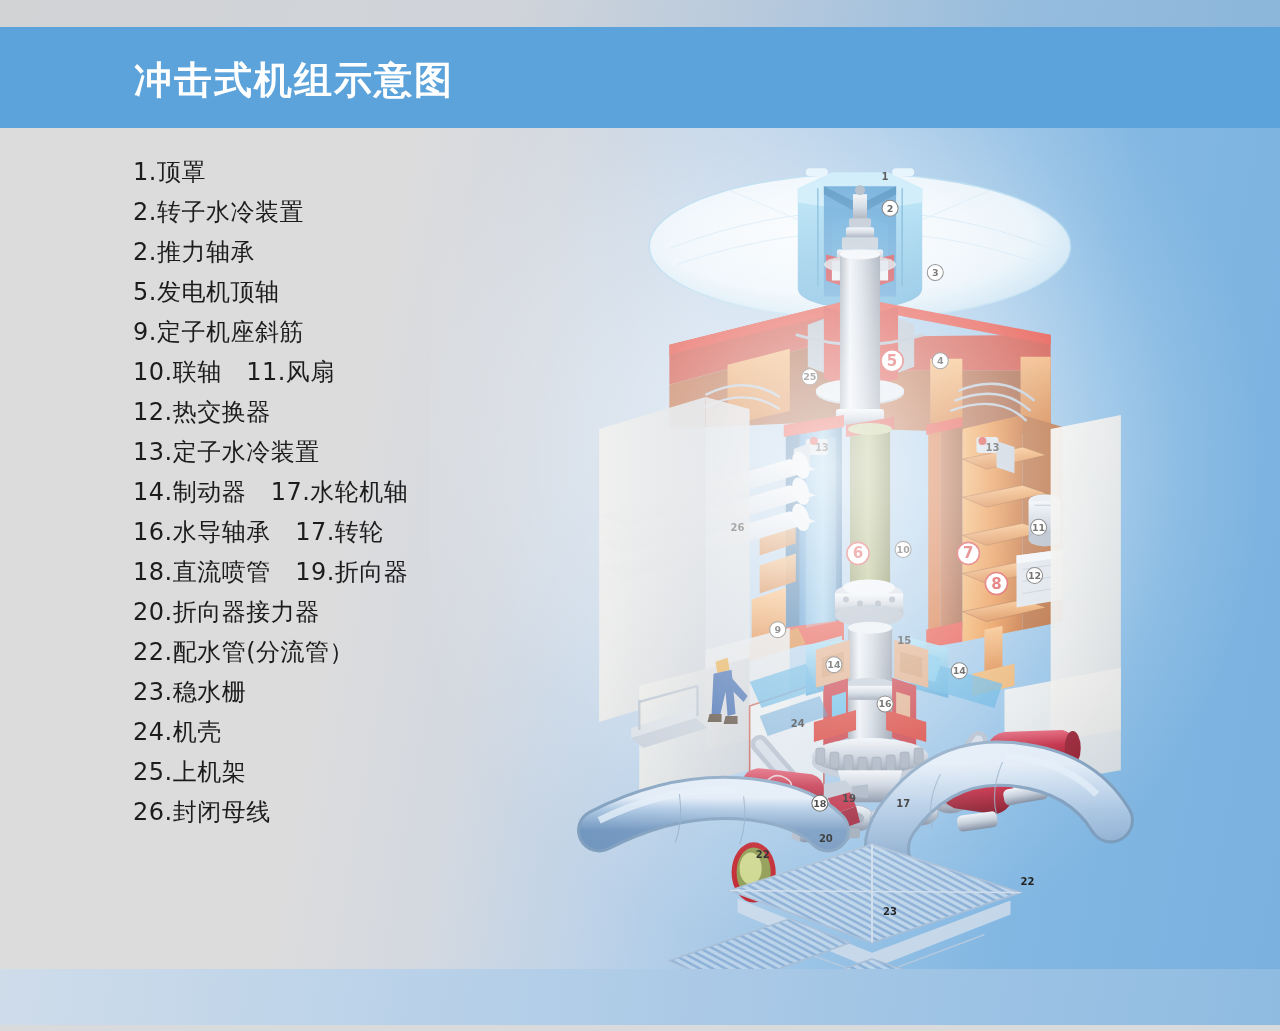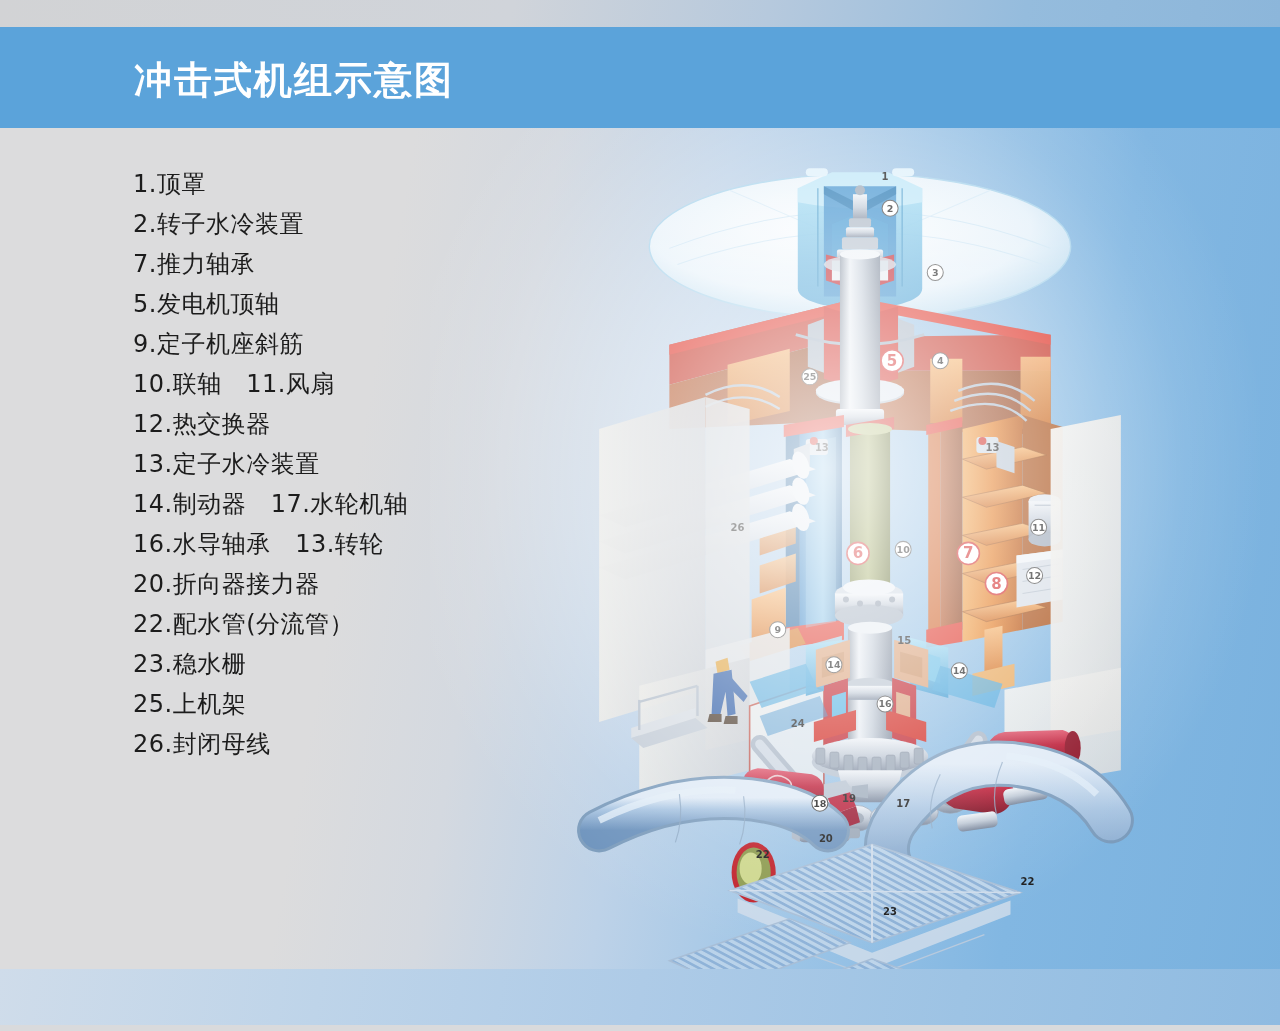--- a/index.html
+++ b/index.html
@@ -23,21 +23,21 @@
     pointer-events:none;}
 
   
   .banner{position:absolute;left:0;top:27px;width:1280px;height:101px;
     background:#5ba3da;}
   .banner-title{position:absolute;left:134px;top:58px;
     font-size:38px;font-weight:bold;color:#ffffff;letter-spacing:2px;
     line-height:44px;white-space:nowrap;}
 
   
-  .legend{position:absolute;left:133px;top:164px;width:400px;}
+  .legend{position:absolute;left:133px;top:152px;width:400px;}
   .legend-item{
     font-size:24px;line-height:40px;color:#1c1c1c;
     font-family:"DejaVu Sans","Liberation Sans",sans-serif;
     white-space:pre;letter-spacing:0.5px;}
 
   
   .illus{position:absolute;left:440px;top:128px;width:840px;height:903px;}
   .illus svg{display:block;width:100%;height:100%;}
   .cal{font-family:"DejaVu Sans","Liberation Sans",sans-serif;font-weight:bold;}
 </style>
@@ -583,28 +583,30 @@
 
   <div class="bg-botstrip"></div>
   <div class="bg-glow"></div>
 
   <div class="banner"></div>
   <div class="banner-title">冲击式机组示意图</div>
 
   <div class="legend">
       <div class="legend-item">1.顶罩</div>
       <div class="legend-item">2.转子水冷装置</div>
-      <div class="legend-item">7.推力轴承</div>
+      <div class="legend-item">2.推力轴承</div>
       <div class="legend-item">5.发电机顶轴</div>
       <div class="legend-item">9.定子机座斜筋</div>
       <div class="legend-item">10.联轴　11.风扇</div>
       <div class="legend-item">12.热交换器</div>
       <div class="legend-item">13.定子水冷装置</div>
       <div class="legend-item">14.制动器　17.水轮机轴</div>
-      <div class="legend-item">16.水导轴承　13.转轮</div>
+      <div class="legend-item">16.水导轴承　17.转轮</div>
+      <div class="legend-item">18.直流喷管　19.折向器</div>
       <div class="legend-item">20.折向器接力器</div>
       <div class="legend-item">22.配水管(分流管）</div>
       <div class="legend-item">23.稳水栅</div>
+      <div class="legend-item">24.机壳</div>
       <div class="legend-item">25.上机架</div>
       <div class="legend-item">26.封闭母线</div>
     </div>
 
 </div>
 
 </body></html>

